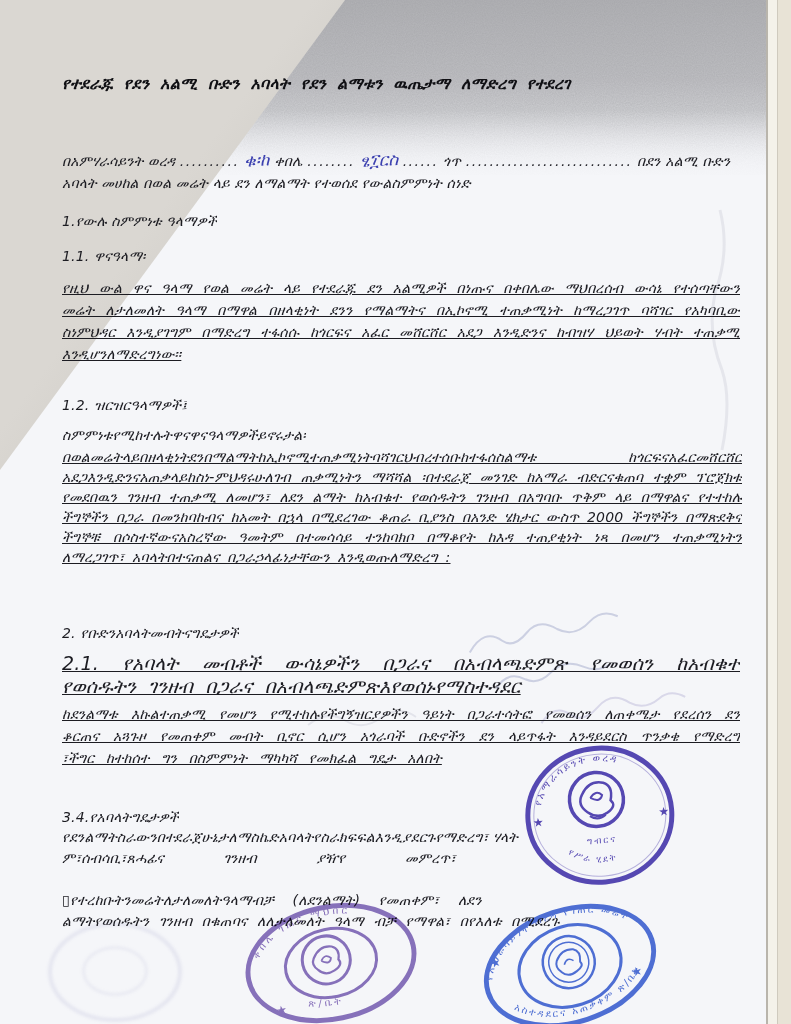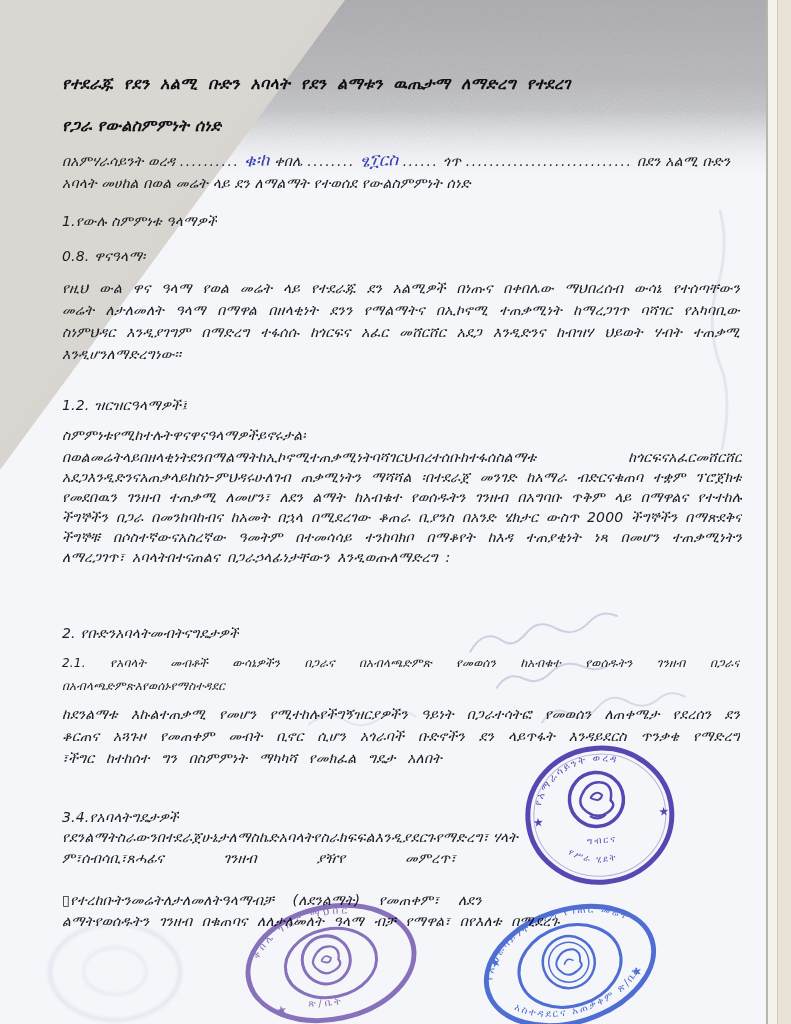--- a/index.html
+++ b/index.html
@@ -15,21 +15,21 @@
   .scan-noise{position:absolute;left:0;top:0;}
   .band-fade{position:absolute;left:0;top:110px;width:766px;height:70px;
      background:linear-gradient(180deg,rgba(245,246,249,0) 0%,rgba(245,246,249,.85) 80%,#f5f6f9 100%);}
   
   .fold{position:absolute;left:0;top:0;width:350px;height:475px;
      clip-path:polygon(0 0,345px 0,0 470px);
      background:linear-gradient(126deg,#dad7d2 45%,#cecbc5 68%,#b2afa8 88%,#918e88 99%);}
   
   .txt{position:absolute;color:#1c1c22;font-style:italic;letter-spacing:.2px;
        overflow:hidden;overflow-wrap:anywhere;}
-  .just{text-align:justify;}
+  .just{text-align:justify;text-decoration:underline;}
   .ttl{font-weight:bold;font-size:16px;color:#101014;}
   .body14{font-size:14px;line-height:22px;}
   .nowrap{white-space:nowrap;}
   .dots{letter-spacing:1.5px;color:#2a2a30;}
   .hand{font-size:17px;color:#3c41b0;font-style:italic;display:inline-block;transform:rotate(-3deg);}
   
   .stamp{position:absolute;mix-blend-mode:multiply;}
   .stamp text{font-family:"DejaVu Sans",sans-serif;}
   .ghost{position:absolute;border-radius:50%;filter:blur(1.5px);}
   .bleed{position:absolute;mix-blend-mode:multiply;}
@@ -65,46 +65,45 @@
       <path d="M8,35 q20,-16 38,-4 q18,10 36,-4 q18,-12 34,0" fill="none" stroke="rgba(145,145,165,.16)" stroke-width="2"></path>
     </svg>
     <svg class="bleed" style="left:690px;top:200px" width="70" height="260">
       <path d="M30,10 q10,40 -4,80 q-10,40 6,80 q10,30 0,80" fill="none" stroke="rgba(135,135,155,.13)" stroke-width="3"></path>
     </svg>
 
     <div class="ghost" style="left:48px;top:922px;width:126px;height:92px;border:4px solid rgba(100,100,170,.10)"></div>
     <div class="ghost" style="left:82px;top:946px;width:60px;height:44px;border:3px solid rgba(100,100,170,.08)"></div>
 
     <div class="txt ttl nowrap" style="left:62px;top:74px;width:650px;word-spacing:5px;height:26px">የተደራጁ የደን አልሚ ቡድን አባላት የደን ልማቱን ዉጤታማ ለማድረግ የተደረገ</div>
-    <div class="txt ttl nowrap" style="left:62px;top:116px;height:26px">የጋራ የውልስምምነት ሰነድ</div>
 
     <div class="txt body14" style="left:62px;top:149px;width:678px;height:54px">
       <span>በአምሃራሳይንት ወረዳ</span>
       <span class="dots">..........</span>
       <span class="hand">ቁ፡ከ</span>
       <span>ቀበሌ</span>
       <span class="dots">........</span>
       <span class="hand">ፄ፲ርስ</span>
       <span class="dots">......</span>
       <span>ጎጥ</span>
       <span class="dots">............................</span>
       <span>በደን አልሚ</span>
       <span>ቡድን አባላት መሀከል በወል መሬት ላይ ደን ለማልማት የተወሰደ የውልስምምነት ሰነድ</span>
     </div>
 
     <div class="txt body14 nowrap" style="left:62px;top:210px;height:22px">1.የውሉ ስምምነቱ ዓላማዎች</div>
-    <div class="txt body14 nowrap" style="left:62px;top:245px;height:22px">0.8. ዋናዓላማ፡</div>
+    <div class="txt body14 nowrap" style="left:62px;top:245px;height:22px">1.1. ዋናዓላማ፡</div>
     <div class="txt body14 just" style="left:62px;top:277px;width:678px;height:112px;word-spacing:4px">የዚህ ውል ዋና ዓላማ የወል መሬት ላይ የተደራጁ ደን አልሚዎች በነጡና በቀበሌው ማህበረሰብ ውሳኔ የተሰጣቸውን መሬት ለታለመለት ዓላማ በማዋል በዘላቂነት ደንን የማልማትና በኢኮኖሚ ተጠቃሚነት ከማረጋገጥ ባሻገር የአካባቢው ስነምህዳር እንዲያገግም በማድረግ ተፋሰሱ ከጎርፍና አፈር መሸርሸር አደጋ እንዲድንና ከብዝሃ ህይወት ሃብት ተጠቃሚ እንዲሆንለማድረግነው፡፡</div>
 
     <div class="txt body14 nowrap" style="left:62px;top:394px;height:22px">1.2. ዝርዝርዓላማዎች፤</div>
     <div class="txt body14 nowrap" style="left:62px;top:424px;height:22px">ስምምነቱየሚከተሉትዋናዋናዓላማዎችይኖሩታል፡</div>
     <div class="txt just" style="left:62px;top:447px;width:680px;height:160px;font-size:14px;line-height:20px;word-spacing:3px">በወልመሬትላይበዘላቂነትደንበማልማትከኢኮኖሚተጠቃሚነትባሻገርህብረተሰቡከተፋሰስልማቱ ከጎርፍናአፈርመሸርሸር አደጋእንዲድንናአጠቃላይከስነ-ምህዳሩሁለገብ ጠቃሚነትን ማሻሻል ፡በተደራጀ መንገድ ከአማራ ብድርናቁጠባ ተቋም ፕሮጀክቱ የመደበዉን ገንዘብ ተጠቃሚ ለመሆን፣ ለደን ልማት ከአብቁተ የወሰዱትን ገንዘብ በአግባቡ ጥቅም ላይ በማዋልና የተተከሉ ችግኞችን በጋራ በመንከባከብና ከአመት በኋላ በሚደረገው ቆጠራ ቢያንስ በአንድ ሄክታር ውስጥ 2000 ችግኞችን በማጽደቅና ችግኞቹ በሶስተኛውናአስረኛው ዓመትም በተመሳሳይ ተንከባክቦ በማቆየት ከእዳ ተጠያቂነት ነጻ በመሆን ተጠቃሚነትን ለማረጋገጥ፣ አባላትበተናጠልና በጋራኃላፊነታቸውን እንዲወጡለማድረግ :</div>
 
     <div class="txt body14 nowrap" style="left:62px;top:622px;height:22px">2. የቡድንአባላትመብትናግዴታዎች</div>
-    <div class="txt just" style="left:62px;top:652px;width:678px;height:50px;font-size:12px;line-height:23px;word-spacing:6px">2.1. የአባላት መብቶች ውሳኔዎችን በጋራና በአብላጫድምጽ የመወሰን ከአብቁተ የወሰዱትን ገንዘብ በጋራና በአብላጫድምጽእየወሰኑየማስተዳደር</div>
+    <div class="txt just" style="left:62px;top:652px;width:678px;height:50px;font-size:19px;line-height:23px;word-spacing:6px">2.1. የአባላት መብቶች ውሳኔዎችን በጋራና በአብላጫድምጽ የመወሰን ከአብቁተ የወሰዱትን ገንዘብ በጋራና በአብላጫድምጽእየወሰኑየማስተዳደር</div>
     <div class="txt body14 just" style="left:62px;top:703px;width:678px;height:90px;word-spacing:7px">ከደንልማቱ እኩልተጠቃሚ የመሆን የሚተከሉየችግኝዝርያዎችን ዓይነት በጋራተሳትፎ የመወሰን ለጠቀሜታ የደረሰን ደን ቆርጠና አጓጉዞ የመጠቀም መብት ቢኖር ሲሆን አጎራባች ቡድኖችን ደን ላይጥፋት እንዳይደርስ ጥንቃቄ የማድረግ ፣ችግር ከተከሰተ ግን በስምምነት ማካካሻ የመክፈል ግዴታ አለበት</div>
 
     <div class="txt body14 nowrap" style="left:62px;top:806px;height:22px">3.4.የአባላትግዴታዎች</div>
     <div class="txt body14 nowrap" style="left:62px;top:826px;width:690px;height:21px">የደንልማትስራውንበተደራጀሁኔታለማስኬድአባላትየስራክፍፍልእንዲያደርጉየማድረግ፣ ሃላት</div>
     <div class="txt body14 nowrap" style="left:62px;top:847px;width:690px;height:21px;word-spacing:55px">ም፣ሰብሳቢ፣ጸሓፊና ገንዘብ ያዥየ መምረጥ፣</div>
     <div class="txt body14 nowrap" style="left:62px;top:889px;width:690px;height:21px;word-spacing:14px">▯የተረከቡትንመሬትለታለመለትዓላማብቻ (ለደንልማት) የመጠቀም፣ ለደን</div>
     <div class="txt body14 nowrap" style="left:62px;top:910px;width:690px;height:21px;word-spacing:5px">ልማትየወሰዱትን ገንዘብ በቁጠባና ለለታለመለት ዓላማ ብቻ የማዋል፣ በየእለቱ በሚደረጉ</div>
 
     <svg class="stamp" style="left:520px;top:739px;color:#4a3ab0;opacity:.92;transform:rotate(-5deg)" width="164" height="156" viewBox="0 0 164 156">
       <defs>

